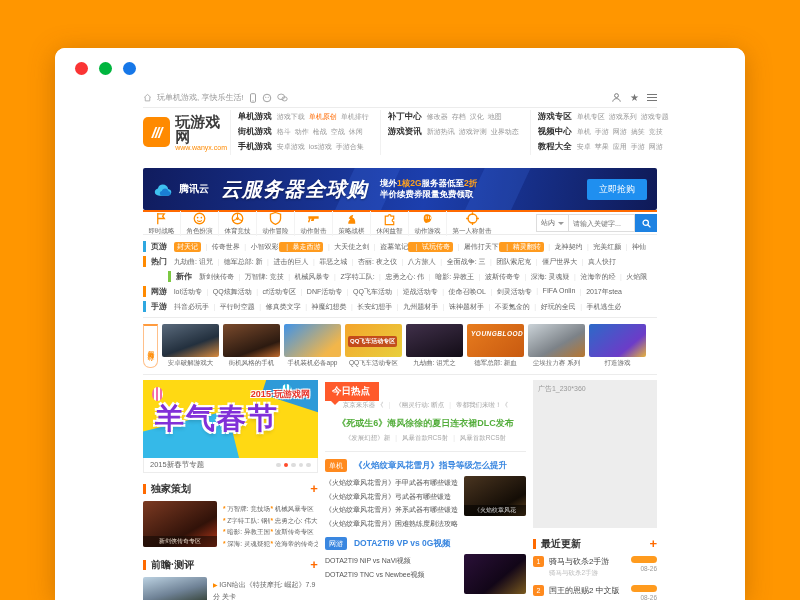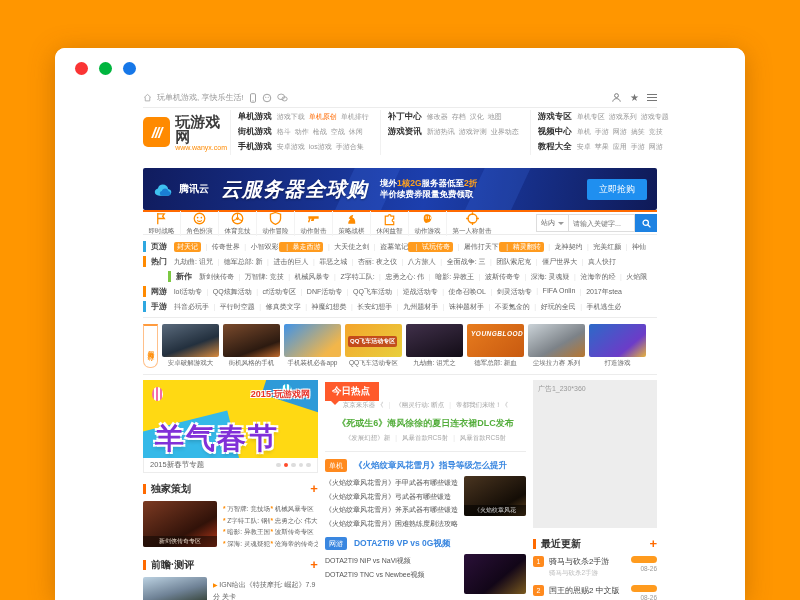--- a/index.html
+++ b/index.html
@@ -93,21 +93,21 @@
 
   
   .main { display:flex; gap:7px; padding-top:5px; }
   .colL { width:186px; } .colM { flex:1; } .colR { width:132px; }
 
   .car { position:relative; height:78px; background:#ffd913; overflow:hidden; }
   .car-blue { position:absolute; left:-26px; bottom:-32px; width:120px; height:66px; background:#35b9e8; transform:rotate(-14deg); }
   .car-blue2 { position:absolute; right:-20px; top:-26px; width:70px; height:52px; background:#2e9ad8; transform:rotate(18deg); }
   .car-tag { position:absolute; right:8px; top:8px; font-size:9px; font-weight:bold; color:#e8332a;
              text-shadow:1px 1px 0 #fff,-1px 1px 0 #fff,1px -1px 0 #fff,-1px -1px 0 #fff; }
-  .car-title { position:absolute; left:12px; top:39px; font-size:29px; font-weight:bold; color:#8130d8; letter-spacing:2px;
+  .car-title { position:absolute; left:12px; top:19px; font-size:29px; font-weight:bold; color:#8130d8; letter-spacing:2px;
                text-shadow:2px 2px 0 #fff,-2px 2px 0 #fff,2px -2px 0 #fff,-2px -2px 0 #fff,0 3px 4px rgba(0,0,0,.25); }
   .balloon { position:absolute; width:11px; height:14px; border-radius:50% 50% 48% 48%; }
   .balloon.pink { left:9px; top:7px; background:repeating-linear-gradient(90deg,#f46ca8 0 2px,#fff 2px 4px); }
   .balloon.cyan { right:26px; top:4px; background:repeating-linear-gradient(90deg,#39c2e0 0 2px,#fff 2px 4px); }
   .car-cap { height:15px; border:1px solid #ececec; border-top:none; display:flex; align-items:center; justify-content:space-between;
              font-size:7.5px; color:#666; padding:0 6px; background:#fff; }
   .dots { display:flex; gap:3px; }
   .dots i { width:4.5px; height:4.5px; border-radius:50%; background:#ddd; }
   .dots i.on { background:#ff4b2b; }
 

